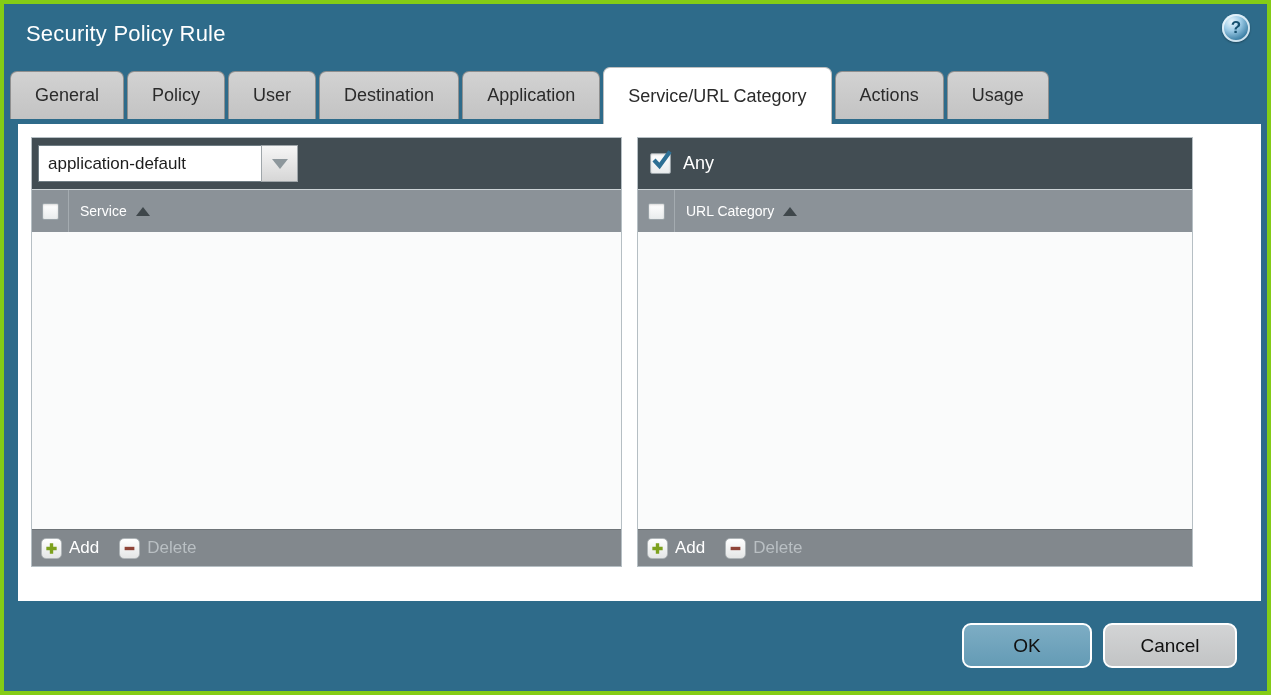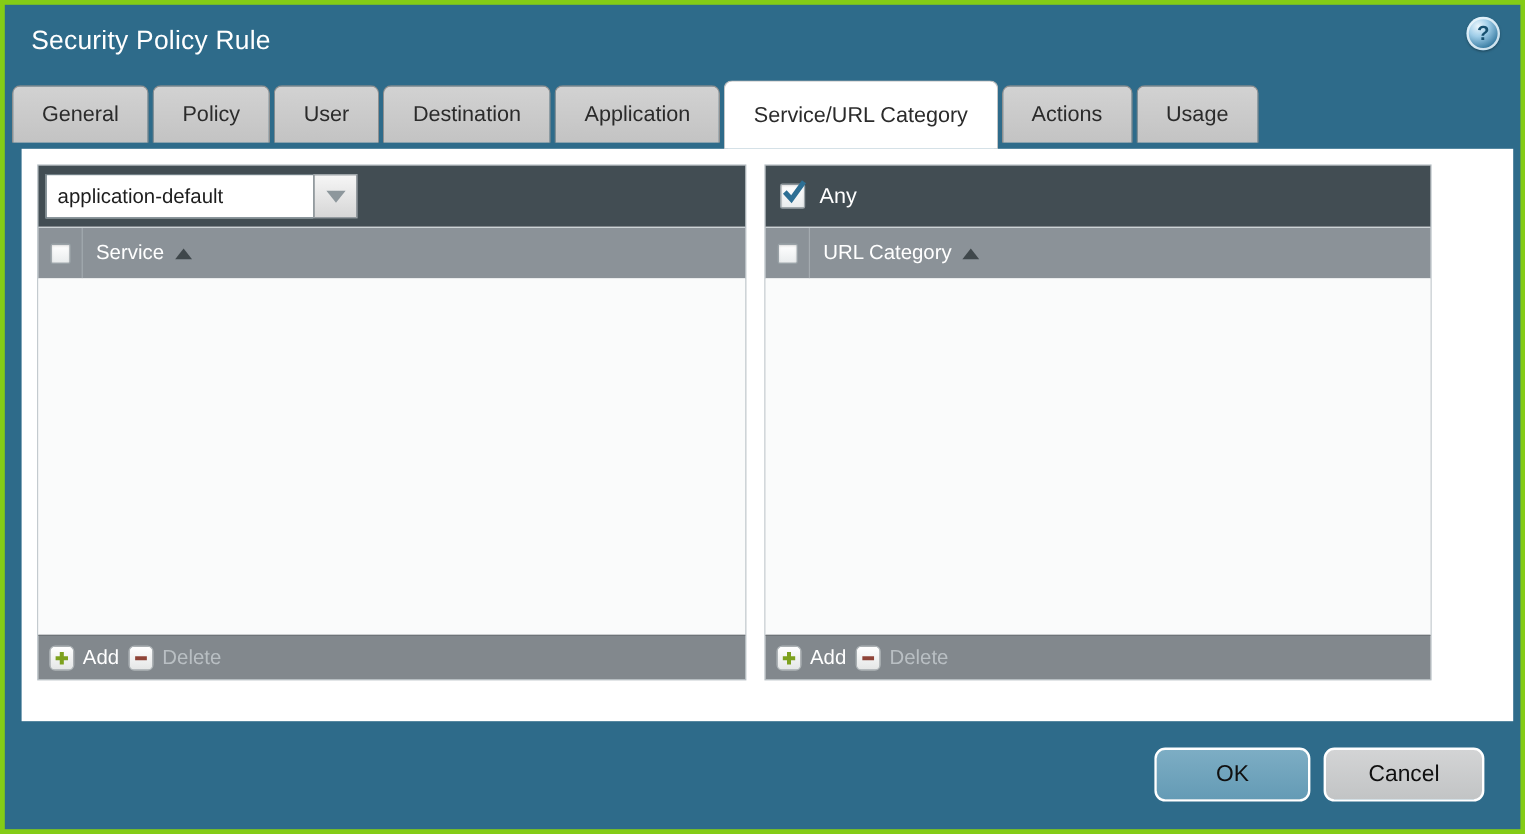--- a/index.html
+++ b/index.html
@@ -65,36 +65,36 @@
   .panel.right { left: 619px; width: 556px; }
 
   .panel-toolbar {
     height: 51px; background: #424d53; flex: none;
     display: flex; align-items: center; padding-left: 6px;
   }
   .panel-header {
     height: 43px; background: #8b9298; flex: none;
     border-top: 1px solid #ccd3d6;
     display: flex; align-items: stretch;
-    color: #fff; font-size: 17px;
+    color: #fff; font-size: 14px;
   }
   .checkbox-cell {
     width: 37px; flex: none;
     display: flex; align-items: center; justify-content: center;
     border-right: 1px solid #a4abb0;
   }
   .header-label-cell {
     display: flex; align-items: center; gap: 9px; padding-left: 11px;
     cursor: pointer;
   }
   .panel-body { flex: 1; background: #fafbfb; }
   .panel-footer {
     height: 37px; background: #82888d; flex: none;
     border-top: 1px solid #6e7478;
-    display: flex; align-items: center; padding-left: 9px; gap: 8px;
+    display: flex; align-items: center; padding-left: 9px; gap: 20px;
   }
 
   
   .combo { display: flex; align-items: stretch; height: 37px; }
   .combo-input {
     width: 223px; height: 37px;
     border: 1px solid #6f7d84; border-right: none;
     padding: 0 9px; font-size: 17px; color: #1d1d1d;
     font-family: "Liberation Sans", sans-serif;
     background: #fff; outline: none;

